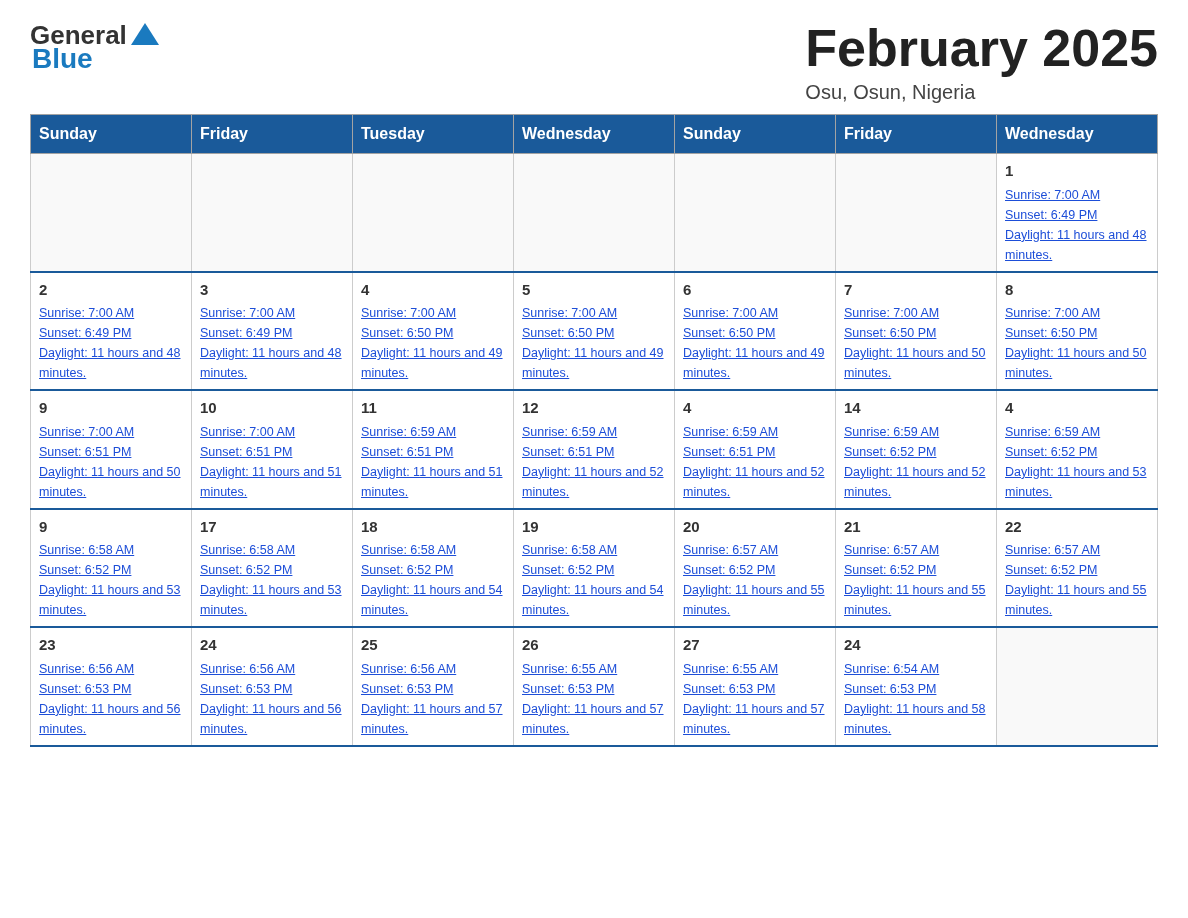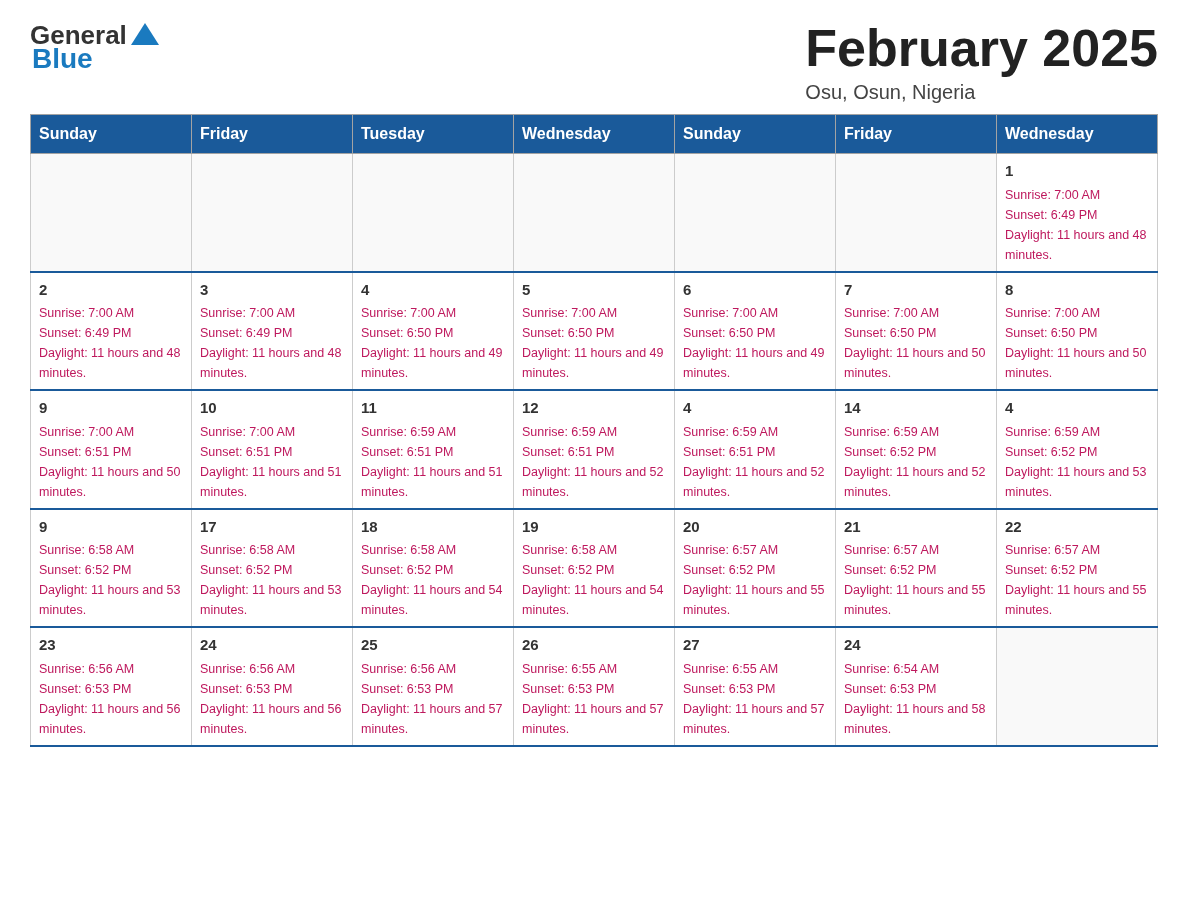--- a/index.html
+++ b/index.html
@@ -87,22 +87,23 @@
       border-bottom: 2px solid #1a5a9a;
     }
     .day-number {
       font-size: 15px;
       font-weight: bold;
       display: block;
       margin-bottom: 2px;
     }
     .day-info {
       font-size: 12.5px;
-      color: #be185d;
+      color: #1d4ed8;
       line-height: 1.6;
+      text-decoration: underline;
     }
     .empty-cell {
       background: #f9f9f9;
     }
   </style>
 </head>
 <body>
 
 <div class="header-area">
   <div class="logo">

